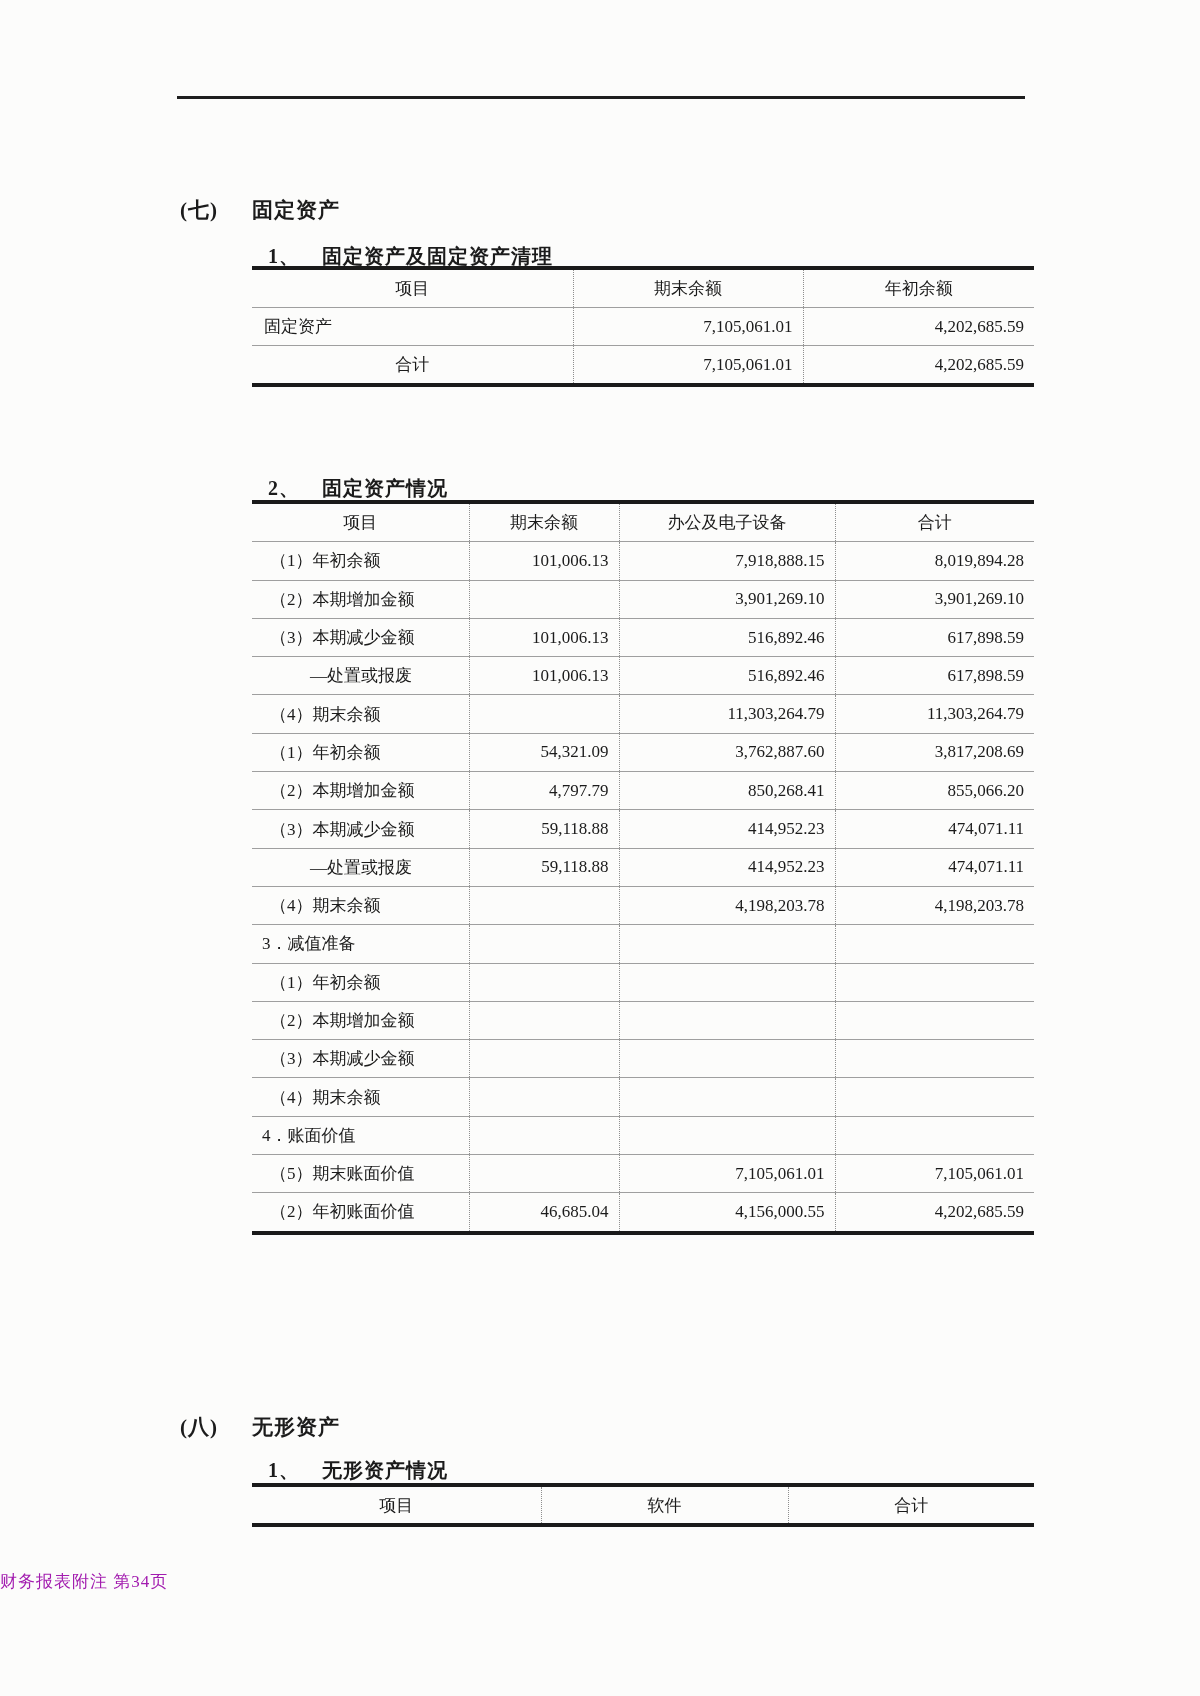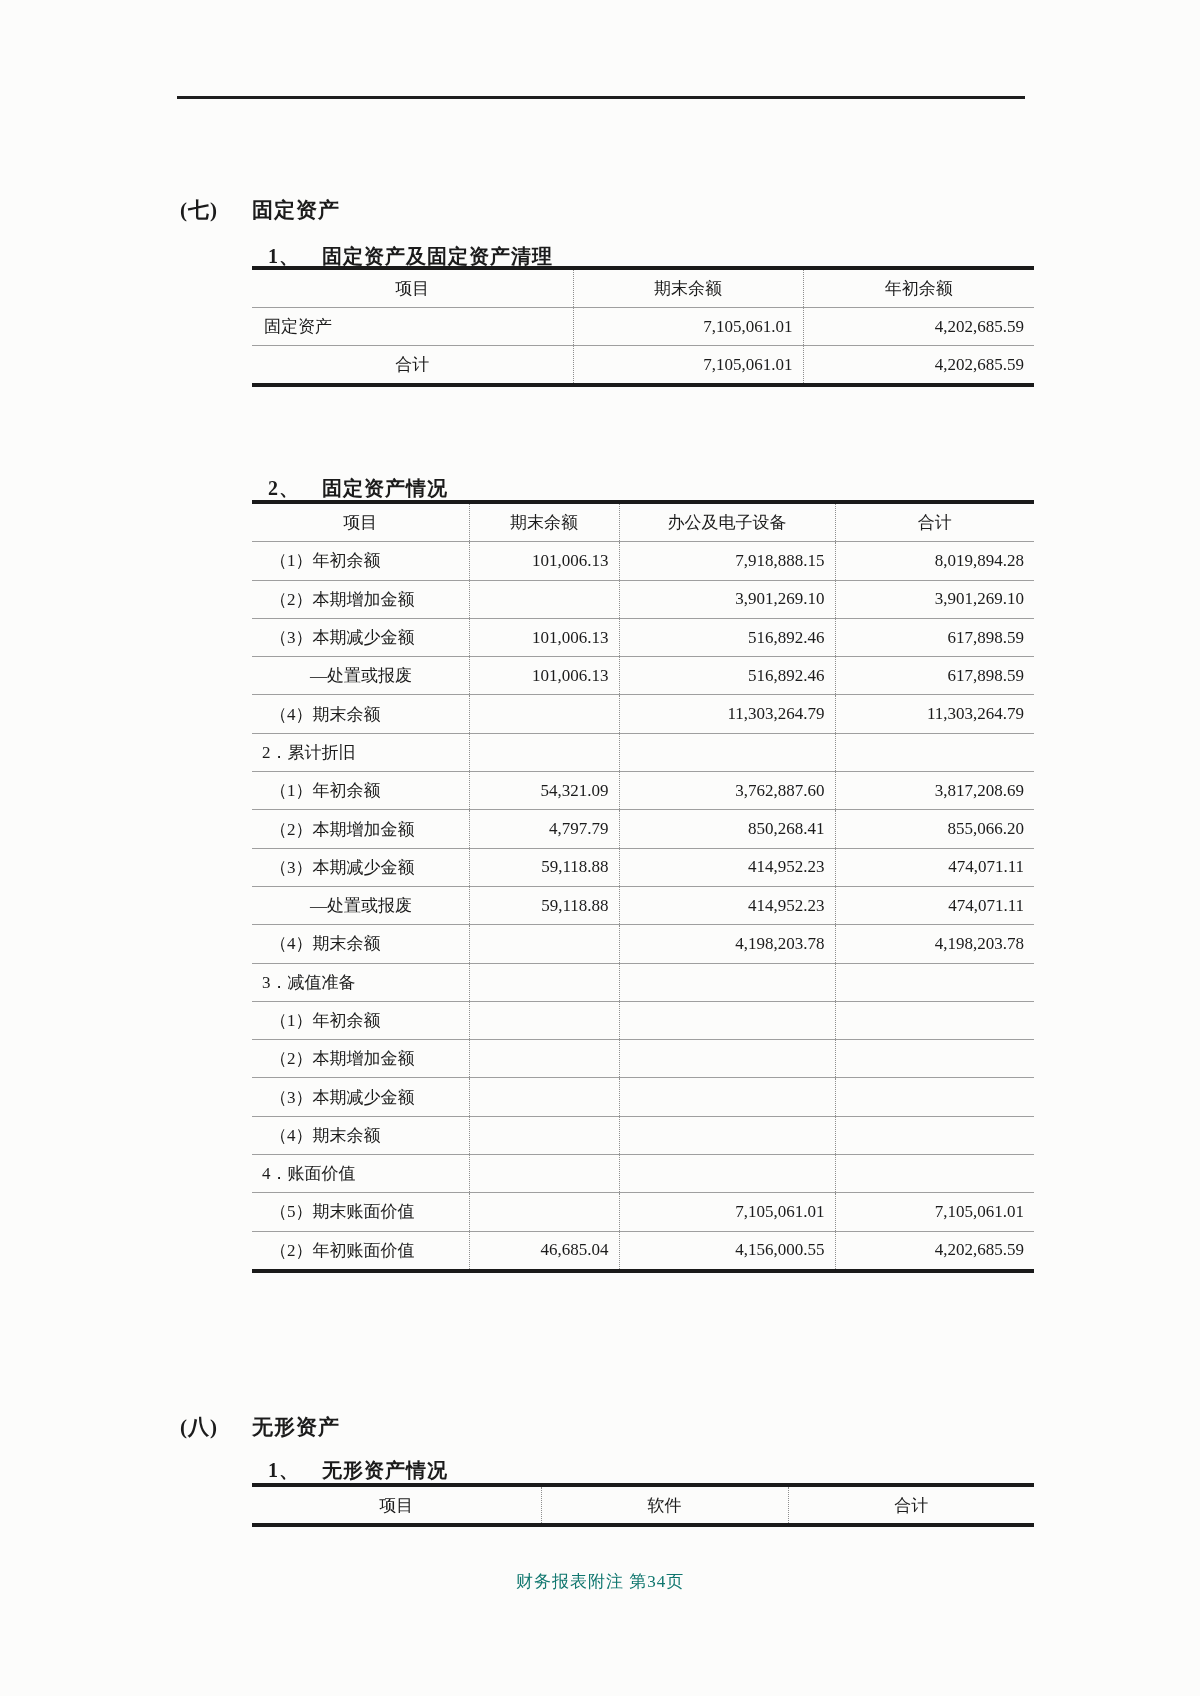--- a/index.html
+++ b/index.html
@@ -51,22 +51,22 @@
   .tbl th:nth-child(n+2), .tbl td:nth-child(n+2) { border-left:1px dotted #8e8e8e; }
   .tbl tbody td { border-top:1px solid #9f9f9f; }
   .tbl td.num { text-align:right; padding-right:10px; }
   .tbl td.lbl { text-align:left; padding-left:12px; }
   .tbl td.lbl.sec   { padding-left:10px; }
   .tbl td.lbl.item  { padding-left:18px; }
   .tbl td.lbl.dash  { padding-left:58px; }
   .tbl td.lbl.total { text-align:center; padding-left:0; }
   .footer {
     position:absolute; left:0; top:1570px;
-    width:100%; text-align:center;
-    font-size:17px; color:#0f766e;
+    width:100%; 
+    font-size:17px; color:#a21caf;
     letter-spacing:1px;
   }
 </style>
 </head>
 <body>
 
 <div class="page">
 
   <div class="top-rule"></div>
 
@@ -152,26 +152,20 @@
         <td class="num">516,892.46</td>
         <td class="num">617,898.59</td>
       </tr>
       <tr>
         <td class="lbl item">（4）期末余额</td>
         <td class="num"></td>
         <td class="num">11,303,264.79</td>
         <td class="num">11,303,264.79</td>
       </tr>
       <tr>
-        <td class="lbl sec">2．累计折旧</td>
-        <td class="num"></td>
-        <td class="num"></td>
-        <td class="num"></td>
-      </tr>
-      <tr>
         <td class="lbl item">（1）年初余额</td>
         <td class="num">54,321.09</td>
         <td class="num">3,762,887.60</td>
         <td class="num">3,817,208.69</td>
       </tr>
       <tr>
         <td class="lbl item">（2）本期增加金额</td>
         <td class="num">4,797.79</td>
         <td class="num">850,268.41</td>
         <td class="num">855,066.20</td>

